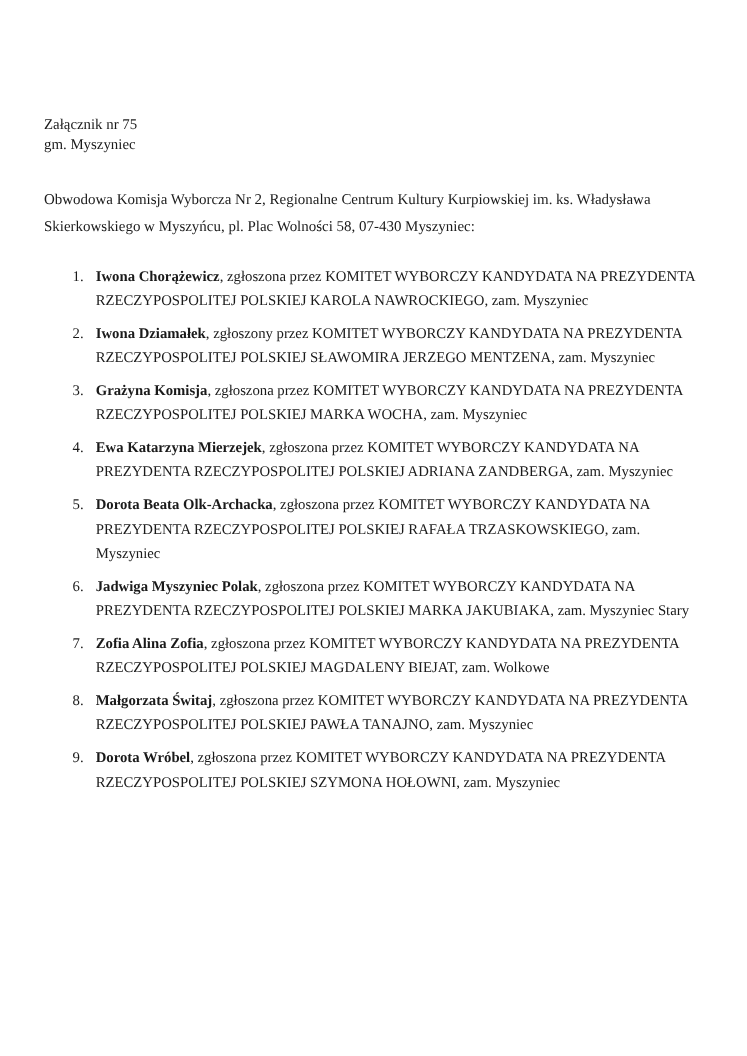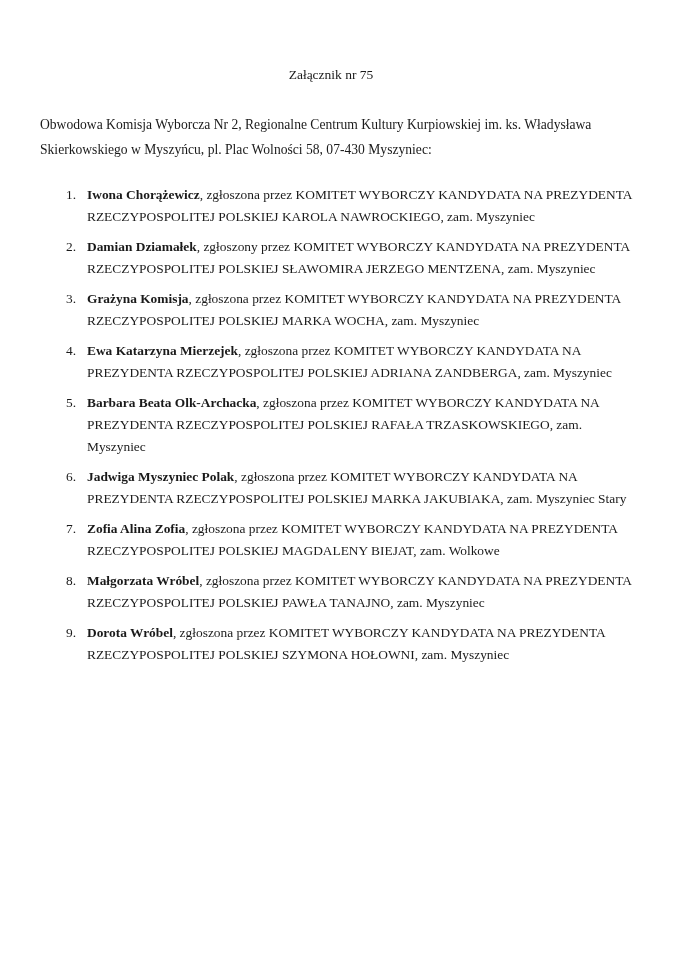--- a/index.html
+++ b/index.html
@@ -18,22 +18,22 @@
   .page {
     position: relative;
     width: 679px;
     height: 960px;
     box-sizing: border-box;
     padding: 0 57px 0 40px;
   }
 
   
   .doc-header {
-    margin-top: 66px;
-    text-align: center;
+    margin-top: 104px;
+    text-align: left;
     font-size: 13.5px;
     line-height: 18px;
   }
   .doc-header div {
     white-space: nowrap;
   }
 
   
   .intro {
     margin-top: 28px;
@@ -75,29 +75,30 @@
     margin-top: 31px;
   }
 </style>
 </head>
 <body>
 
 <div class="page">
 
   <div class="doc-header">
     <div>Załącznik nr 75</div>
+    <div>gm. Myszyniec</div>
   </div>
 
   <p class="intro">Obwodowa Komisja Wyborcza Nr 2, Regionalne Centrum Kultury Kurpiowskiej im. ks. Władysława Skierkowskiego w Myszyńcu, pl. Plac Wolności 58, 07-430 Myszyniec:</p>
 
   <ol class="candidate-list">
       <li class="candidate-item"><span class="item-number">1.</span><span class="candidate-name">Iwona Chorążewicz</span><span class="candidate-rest">, zgłoszona przez KOMITET WYBORCZY KANDYDATA NA PREZYDENTA RZECZYPOSPOLITEJ POLSKIEJ KAROLA NAWROCKIEGO, zam. Myszyniec</span></li>
-      <li class="candidate-item"><span class="item-number">2.</span><span class="candidate-name">Damian Dziamałek</span><span class="candidate-rest">, zgłoszony przez KOMITET WYBORCZY KANDYDATA NA PREZYDENTA RZECZYPOSPOLITEJ POLSKIEJ SŁAWOMIRA JERZEGO MENTZENA, zam. Myszyniec</span></li>
+      <li class="candidate-item"><span class="item-number">2.</span><span class="candidate-name">Iwona Dziamałek</span><span class="candidate-rest">, zgłoszony przez KOMITET WYBORCZY KANDYDATA NA PREZYDENTA RZECZYPOSPOLITEJ POLSKIEJ SŁAWOMIRA JERZEGO MENTZENA, zam. Myszyniec</span></li>
       <li class="candidate-item"><span class="item-number">3.</span><span class="candidate-name">Grażyna Komisja</span><span class="candidate-rest">, zgłoszona przez KOMITET WYBORCZY KANDYDATA NA PREZYDENTA RZECZYPOSPOLITEJ POLSKIEJ MARKA WOCHA, zam. Myszyniec</span></li>
       <li class="candidate-item"><span class="item-number">4.</span><span class="candidate-name">Ewa Katarzyna Mierzejek</span><span class="candidate-rest">, zgłoszona przez KOMITET WYBORCZY KANDYDATA NA PREZYDENTA RZECZYPOSPOLITEJ POLSKIEJ ADRIANA ZANDBERGA, zam. Myszyniec</span></li>
-      <li class="candidate-item"><span class="item-number">5.</span><span class="candidate-name">Barbara Beata Olk-Archacka</span><span class="candidate-rest">, zgłoszona przez KOMITET WYBORCZY KANDYDATA NA PREZYDENTA RZECZYPOSPOLITEJ POLSKIEJ RAFAŁA TRZASKOWSKIEGO, zam. Myszyniec</span></li>
+      <li class="candidate-item"><span class="item-number">5.</span><span class="candidate-name">Dorota Beata Olk-Archacka</span><span class="candidate-rest">, zgłoszona przez KOMITET WYBORCZY KANDYDATA NA PREZYDENTA RZECZYPOSPOLITEJ POLSKIEJ RAFAŁA TRZASKOWSKIEGO, zam. Myszyniec</span></li>
       <li class="candidate-item"><span class="item-number">6.</span><span class="candidate-name">Jadwiga Myszyniec Polak</span><span class="candidate-rest">, zgłoszona przez KOMITET WYBORCZY KANDYDATA NA PREZYDENTA RZECZYPOSPOLITEJ POLSKIEJ MARKA JAKUBIAKA, zam. Myszyniec Stary</span></li>
       <li class="candidate-item"><span class="item-number">7.</span><span class="candidate-name">Zofia Alina Zofia</span><span class="candidate-rest">, zgłoszona przez KOMITET WYBORCZY KANDYDATA NA PREZYDENTA RZECZYPOSPOLITEJ POLSKIEJ MAGDALENY BIEJAT, zam. Wolkowe</span></li>
-      <li class="candidate-item"><span class="item-number">8.</span><span class="candidate-name">Małgorzata Wróbel</span><span class="candidate-rest">, zgłoszona przez KOMITET WYBORCZY KANDYDATA NA PREZYDENTA RZECZYPOSPOLITEJ POLSKIEJ PAWŁA TANAJNO, zam. Myszyniec</span></li>
+      <li class="candidate-item"><span class="item-number">8.</span><span class="candidate-name">Małgorzata Świtaj</span><span class="candidate-rest">, zgłoszona przez KOMITET WYBORCZY KANDYDATA NA PREZYDENTA RZECZYPOSPOLITEJ POLSKIEJ PAWŁA TANAJNO, zam. Myszyniec</span></li>
       <li class="candidate-item"><span class="item-number">9.</span><span class="candidate-name">Dorota Wróbel</span><span class="candidate-rest">, zgłoszona przez KOMITET WYBORCZY KANDYDATA NA PREZYDENTA RZECZYPOSPOLITEJ POLSKIEJ SZYMONA HOŁOWNI, zam. Myszyniec</span></li>
     </ol>
 
 </div>
 
 </body></html>

